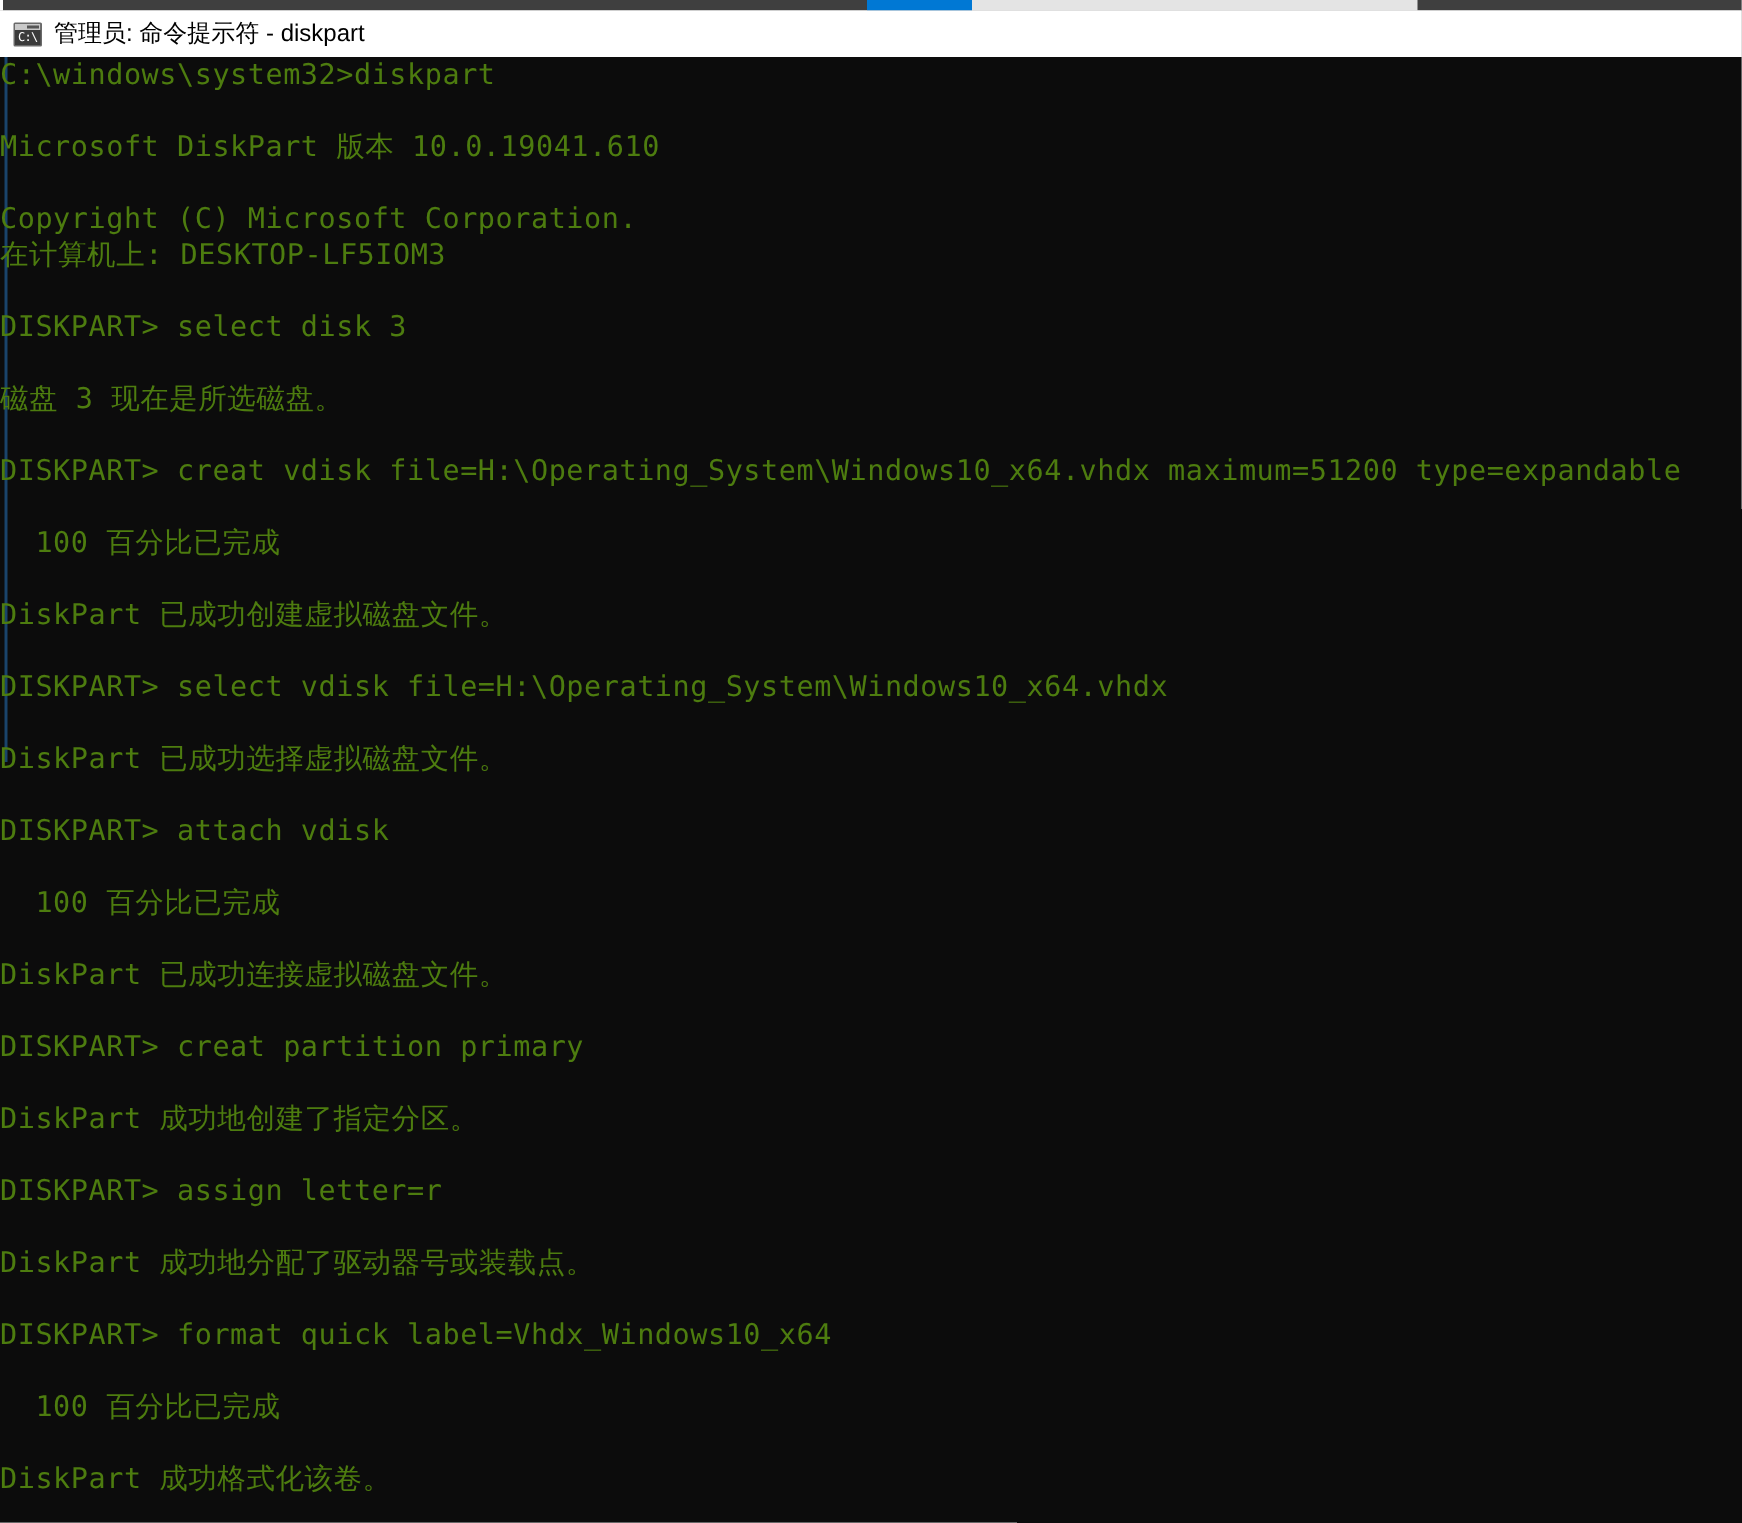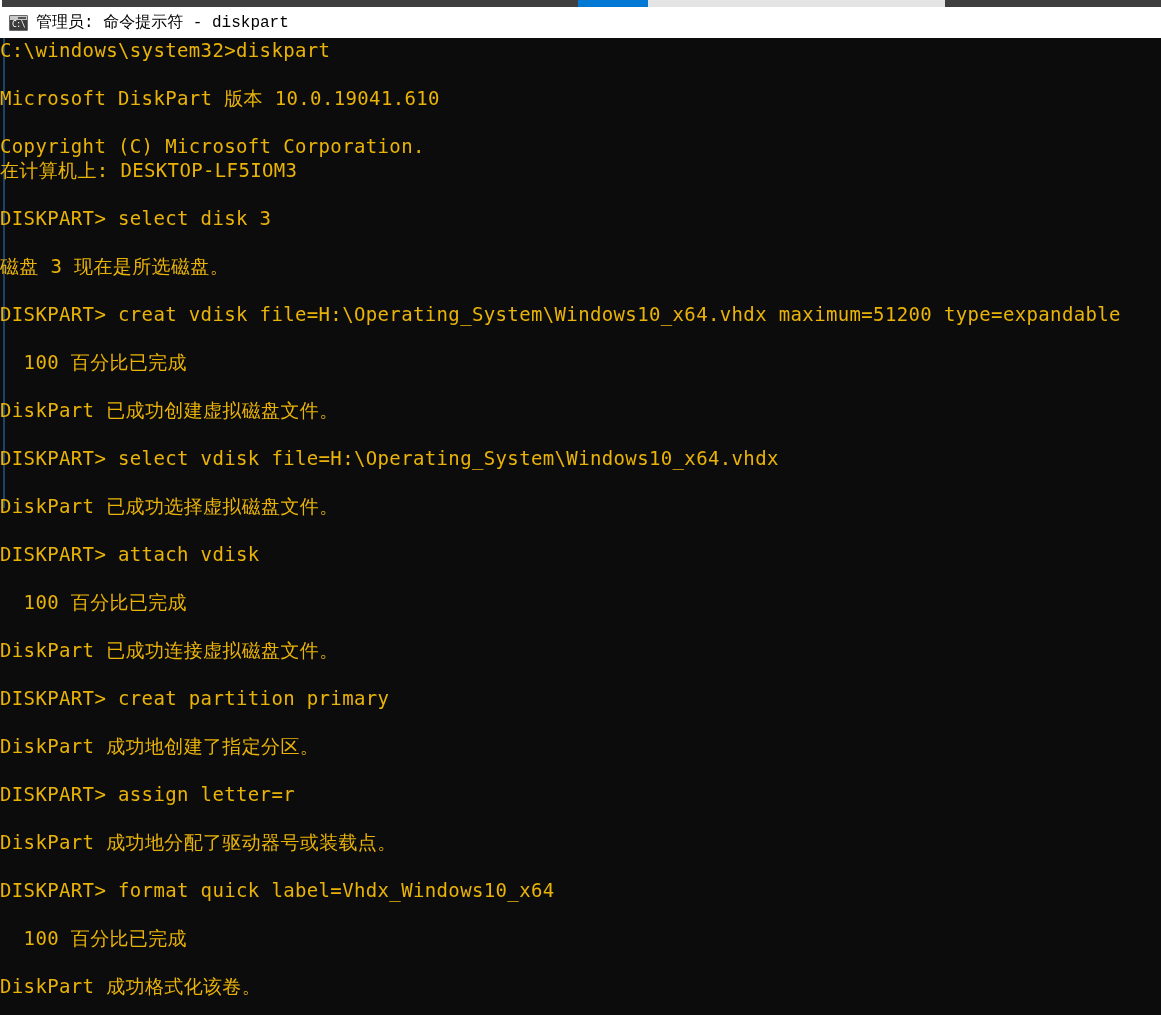--- a/index.html
+++ b/index.html
@@ -94,21 +94,21 @@
     left: 2px;
     top: 4px;
     color: #ffffff;
     font-family: "DejaVu Sans Mono", monospace;
     font-size: 8px;
     line-height: 10px;
     letter-spacing: -0.5px;
     white-space: nowrap;
   }
   #title-bar .title-text {
-    font-family: Liberation Mono, monospace;
+    font-family: Liberation Sans, sans-serif;
     font-size: 16px;
     color: #000000;
     white-space: nowrap;
     line-height: 20px;
     text-align: center;
   }
 
   
   #console {
     position: absolute;
@@ -129,21 +129,21 @@
     opacity: 0.85;
   }
   #console-text {
     position: absolute;
     left: 0;
     top: 0;
     width: 1161px;
     font-family: "DejaVu Sans Mono", monospace;
     font-size: 19px;
     line-height: 24px;
-    color: #eab308;
+    color: #4d7c0f;
     white-space: pre;
   }
   #console-text .line {
     height: 24px;
     white-space: pre;
     letter-spacing: 0.36px;
   }
   #console-text .line.blank {
     color: transparent;
   }

